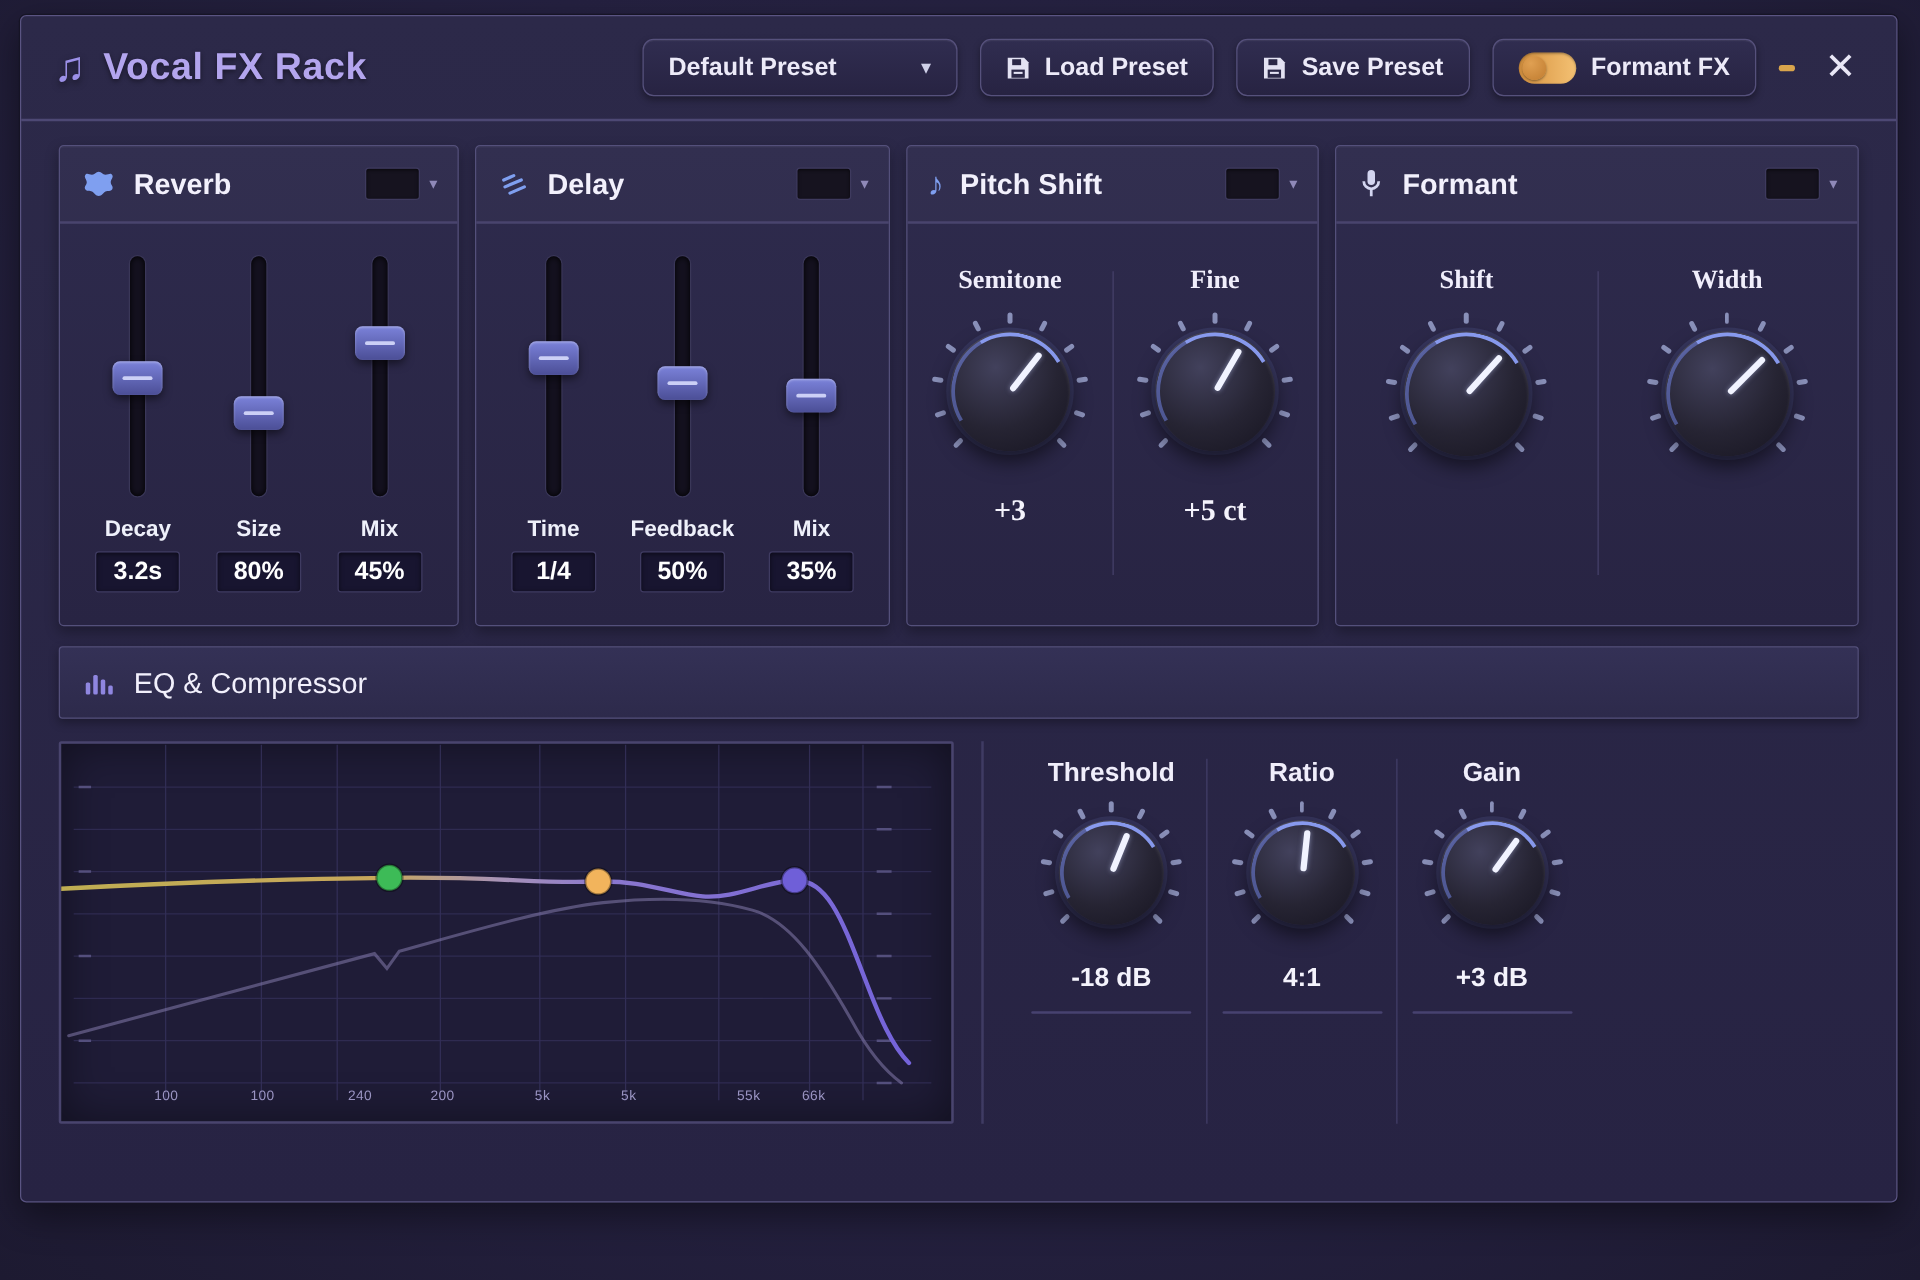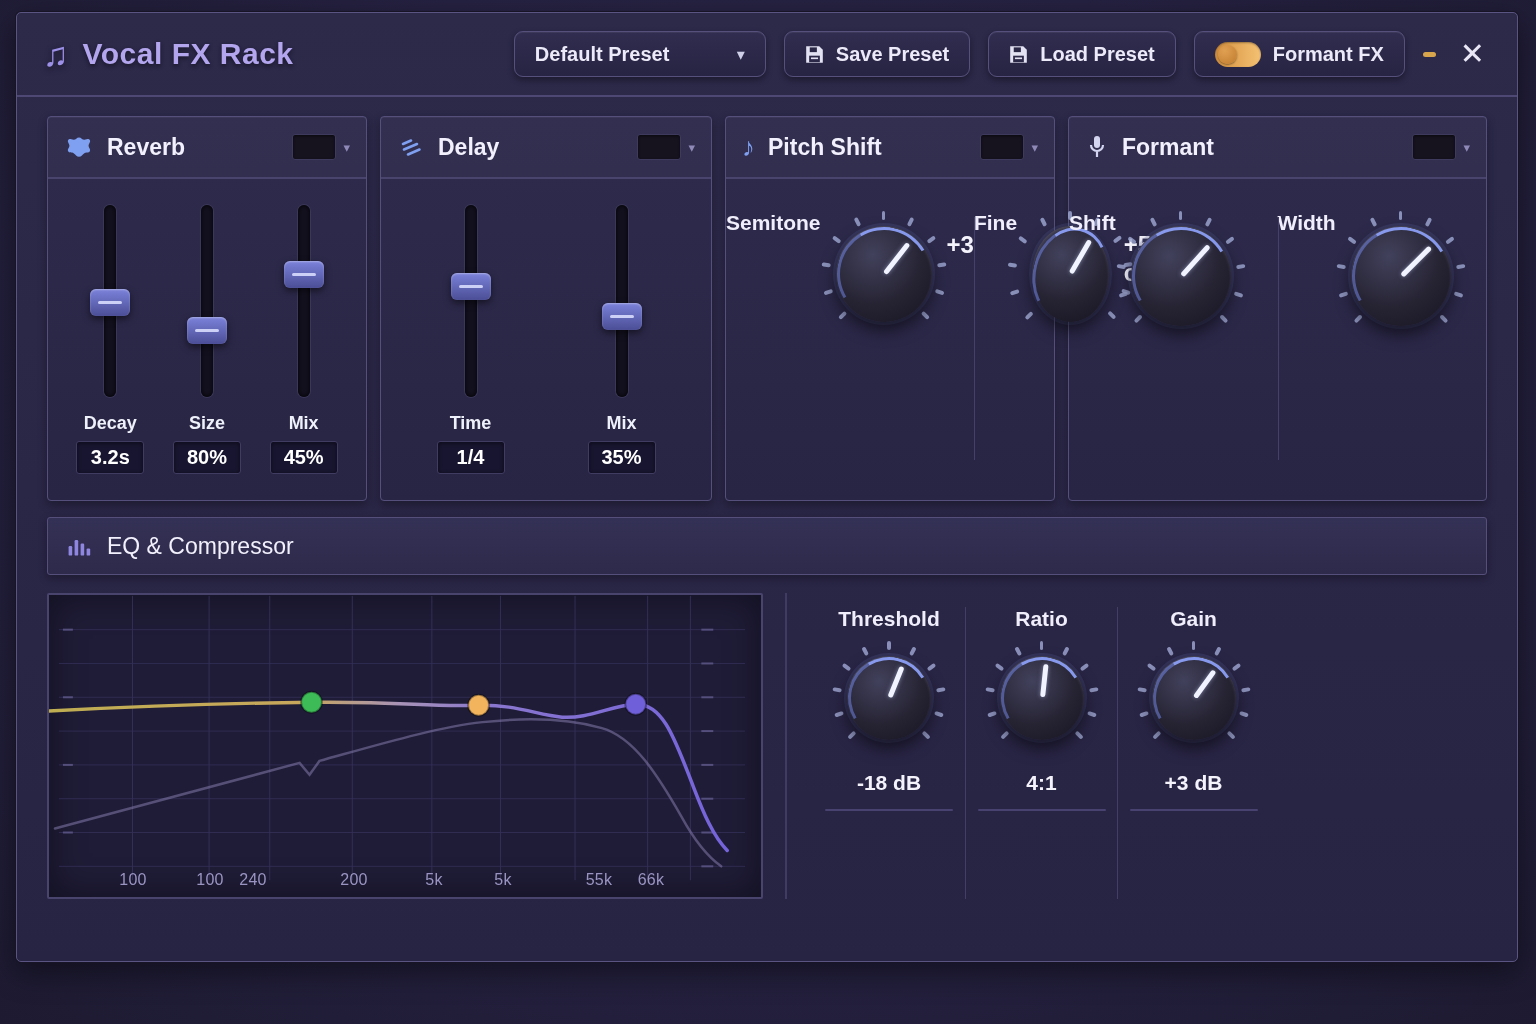--- a/index.html
+++ b/index.html
@@ -97,21 +97,21 @@
   .s-label { margin-top:16px; font-size:18px; font-weight:bold; color:#eef0fa; }
   .s-value {
     margin-top:7px; min-width:68px; text-align:center;
     background:#181530; border:1px solid #3f3b61; border-radius:3px;
     padding:4px 10px; font-size:20px; font-weight:bold; color:#ffffff;
     box-shadow:inset 0 1px 4px rgba(0,0,0,.55);
   }
 
   
   .knob-body { display:flex; padding-top:32px; flex:1; }
-  .knob-col { flex:1; display:flex; flex-direction:row; align-items:flex-start; position:relative; }
+  .knob-col { flex:1; display:flex; flex-direction:column; align-items:center; position:relative;font-family:Liberation Serif, serif; }
   .knob-col + .knob-col::before {
     content:''; position:absolute; left:0; top:6px; bottom:40px; width:1px; background:#45406a;
   }
   .k-label { font-size:21px; font-weight:bold; color:#f0eefb; margin-bottom:14px; }
   .knob-wrap { position:relative; width:calc(var(--ksize) + 30px); height:calc(var(--ksize) + 30px); }
   .ticks { position:absolute; inset:0; }
   .tick { position:absolute; inset:0; }
   .tick::before {
     content:''; position:absolute; left:50%; top:0; width:3.5px; height:9px; margin-left:-2px;
     background:#9aa2cc; border-radius:2px; opacity:.85;
@@ -146,21 +146,21 @@
   .eq-content { display:flex; margin-top:18px; }
   .eq-graph {
     width:716px; height:306px; position:relative; flex:none;
     background:#1f1c37; border:2px solid #49446e; border-radius:2px;
     box-shadow:inset 0 0 36px rgba(0,0,0,.45);
   }
   .eq-graph svg { position:absolute; inset:0; }
   .freq-labels { position:absolute; left:0; right:0; bottom:12px; height:14px; }
   .freq-labels span {
     position:absolute; transform:translateX(-50%);
-    font-size:16px; color:#9a94c2; letter-spacing:.3px;
+    font-size:11px; color:#9a94c2; letter-spacing:.3px;
   }
   .comp-area {
     margin-left:22px; padding-left:26px; border-left:2px solid #3f3b63;
     display:flex; padding-top:14px;
   }
   .comp-col { width:152px; display:flex; flex-direction:column; align-items:center; }
   .comp-col + .comp-col { border-left:1px solid #423e68; }
   .comp-col .k-label { font-size:21px; margin-bottom:10px; }
   .comp-col .k-value { font-size:21px; margin-top:16px; }
   .comp-underline { width:128px; height:2px; background:#474270; margin-top:14px; border-radius:1px; }
@@ -172,43 +172,43 @@
 
   <header class="app-header">
     <span class="app-icon">♫</span>
     <h1 class="app-title">Vocal FX Rack</h1>
 
     <div class="header-controls">
       <div class="dropdown">
         <span>Default Preset</span>
         <span class="chev">▾</span>
       </div>
+
+      <button class="hbtn">
+        <span class="ficon">
+          <svg width="19" height="19" viewBox="0 0 16 16">
+              <path fill="#e3e2f2" d="M1 1h11l3 3v11H1z"></path>
+              <rect x="4" y="2" width="6" height="4" fill="#2b2847"></rect>
+              <rect x="3.5" y="9" width="9" height="5.5" fill="#2b2847"></rect>
+              <rect x="5" y="10.5" width="6" height="1.4" fill="#e3e2f2"></rect>
+            </svg>
+        </span>
+        <span>Load Preset</span>
+      </button>
 
       <button class="hbtn">
         <span class="ficon">
           <svg width="19" height="19" viewBox="0 0 16 16">
               <path fill="#e3e2f2" d="M1 1h11l3 3v11H1z"></path>
               <rect x="4" y="2" width="6" height="4" fill="#2b2847"></rect>
               <rect x="3.5" y="9" width="9" height="5.5" fill="#2b2847"></rect>
               <rect x="5" y="10.5" width="6" height="1.4" fill="#e3e2f2"></rect>
             </svg>
         </span>
         <span>Save Preset</span>
-      </button>
-
-      <button class="hbtn">
-        <span class="ficon">
-          <svg width="19" height="19" viewBox="0 0 16 16">
-              <path fill="#e3e2f2" d="M1 1h11l3 3v11H1z"></path>
-              <rect x="4" y="2" width="6" height="4" fill="#2b2847"></rect>
-              <rect x="3.5" y="9" width="9" height="5.5" fill="#2b2847"></rect>
-              <rect x="5" y="10.5" width="6" height="1.4" fill="#e3e2f2"></rect>
-            </svg>
-        </span>
-        <span>Load Preset</span>
       </button>
 
       <button class="hbtn">
         <span class="toggle">
           <span class="toggle-knob"></span>
         </span>
         <span>Formant FX</span>
       </button>
 
       <span class="dash"></span>
@@ -274,20 +274,27 @@
           <span class="chev">▾</span>
         </div>
       </div>
       <div class="slider-row">
         <div class="slider-col">
           <div class="vslider">
             <div class="handle" style="top:68px"></div>
           </div>
           <div class="s-label">Time</div>
           <div class="s-value">1/4</div>
+        </div>
+        <div class="slider-col">
+          <div class="vslider">
+            <div class="handle" style="top:88px"></div>
+          </div>
+          <div class="s-label">Feedback</div>
+          <div class="s-value">50%</div>
         </div>
         <div class="slider-col">
           <div class="vslider">
             <div class="handle" style="top:98px"></div>
           </div>
           <div class="s-label">Mix</div>
           <div class="s-value">35%</div>
         </div>
       </div>
     </section>
@@ -481,21 +488,21 @@
 
           <path d="M -4 116 C 70 112, 170 108, 264 107 S 380 112, 432 110 C 468 109, 492 120, 516 122 C 542 124, 566 110, 590 109 C 618 108, 630 146, 648 192 C 658 218, 668 242, 682 256" fill="none" stroke="url(#eqg)" stroke-width="3.5" stroke-linecap="round"></path>
 
           <circle cx="264" cy="107" r="10.5" stroke="rgba(0,0,0,0.35)" stroke-width="2" fill="#3dbb57"></circle>
           <circle cx="432" cy="110" r="10.5" stroke="rgba(0,0,0,0.35)" stroke-width="2" fill="#f2b45c"></circle>
           <circle cx="590" cy="109" r="10.5" stroke="rgba(0,0,0,0.35)" stroke-width="2" fill="#6f5fd8"></circle>
         </svg>
         <div class="freq-labels">
           <span style="left:84px">100</span>
           <span style="left:161px">100</span>
-          <span style="left:204px">240</span>
+          <span style="left:239px">240</span>
           <span style="left:305px">200</span>
           <span style="left:385px">5k</span>
           <span style="left:454px">5k</span>
           <span style="left:550px">55k</span>
           <span style="left:602px">66k</span>
         </div>
       </div>
 
       <div class="comp-area">
         <div class="comp-col">

